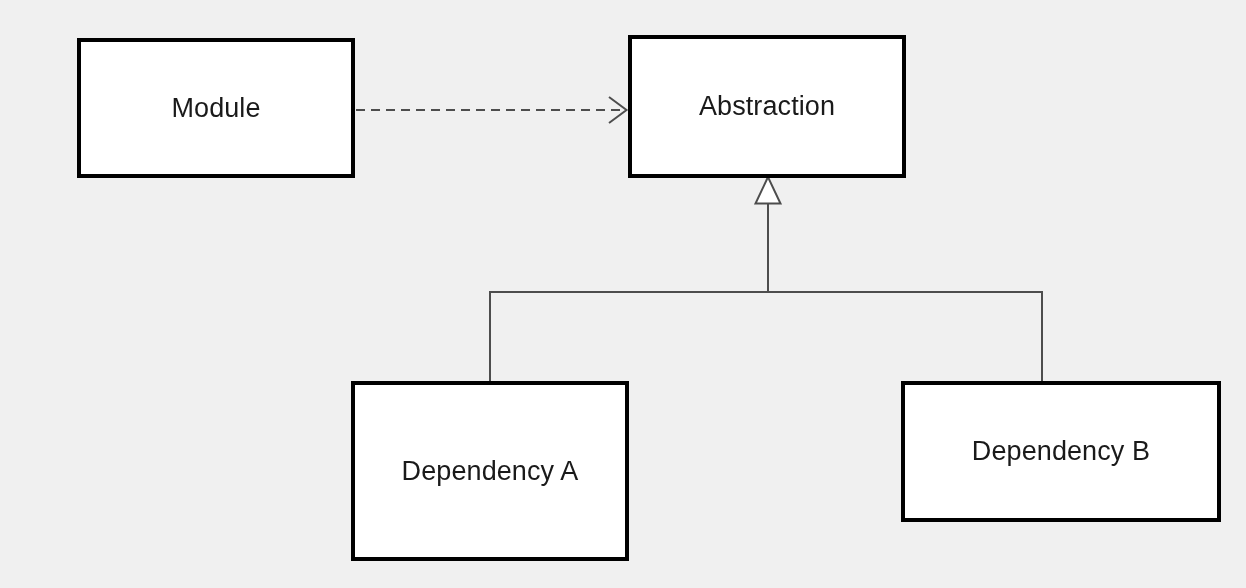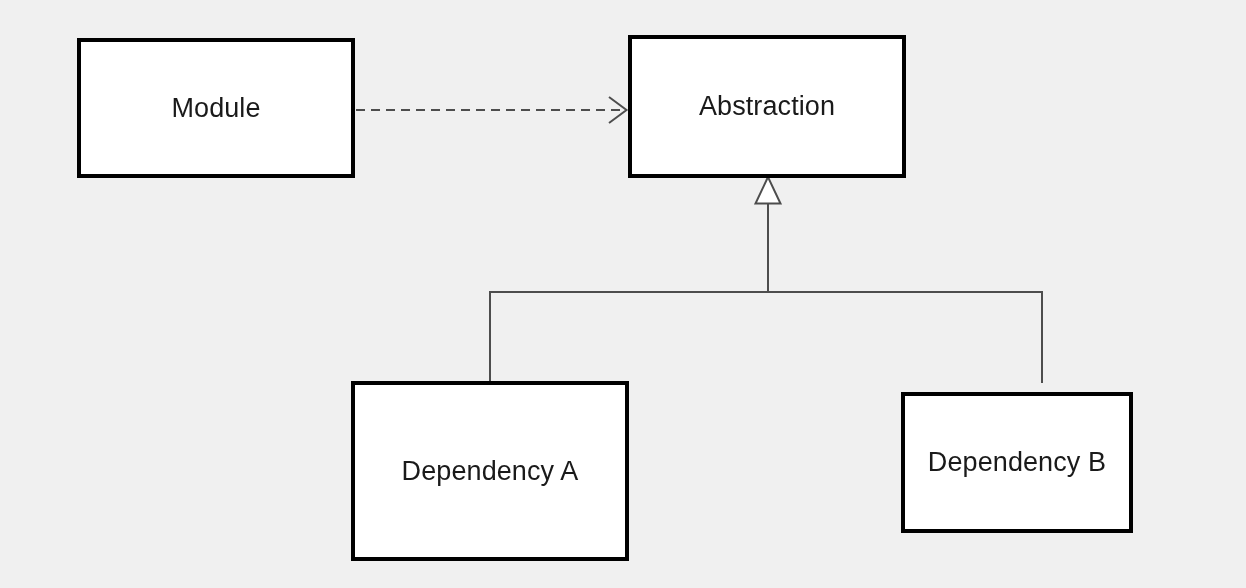--- a/index.html
+++ b/index.html
@@ -42,21 +42,21 @@
     color: #1a1a1a;
     letter-spacing: 0.1px;
     white-space: nowrap;
     line-height: 1;
     user-select: none;
   }
   
   #node-module      { left: 77px;  top: 38px;  width: 278px; height: 140px; }
   #node-abstraction { left: 628px; top: 35px;  width: 278px; height: 143px; }
   #node-dep-a       { left: 351px; top: 381px; width: 278px; height: 180px; }
-  #node-dep-b       { left: 901px; top: 392px; width: 232px; height: 141px; }
+  #node-dep-b       { left: 901px; top: 381px; width: 320px; height: 141px; }
 </style>
 </head>
 <body>
 
 <div id="canvas">
 
   <svg id="diagram-svg" viewBox="0 0 1246 588" xmlns="http://www.w3.org/2000/svg">
 
     <g>
       <line x1="768" y1="203" x2="768" y2="292" stroke="#4d4d4d" stroke-width="2" shape-rendering="crispEdges"></line>

